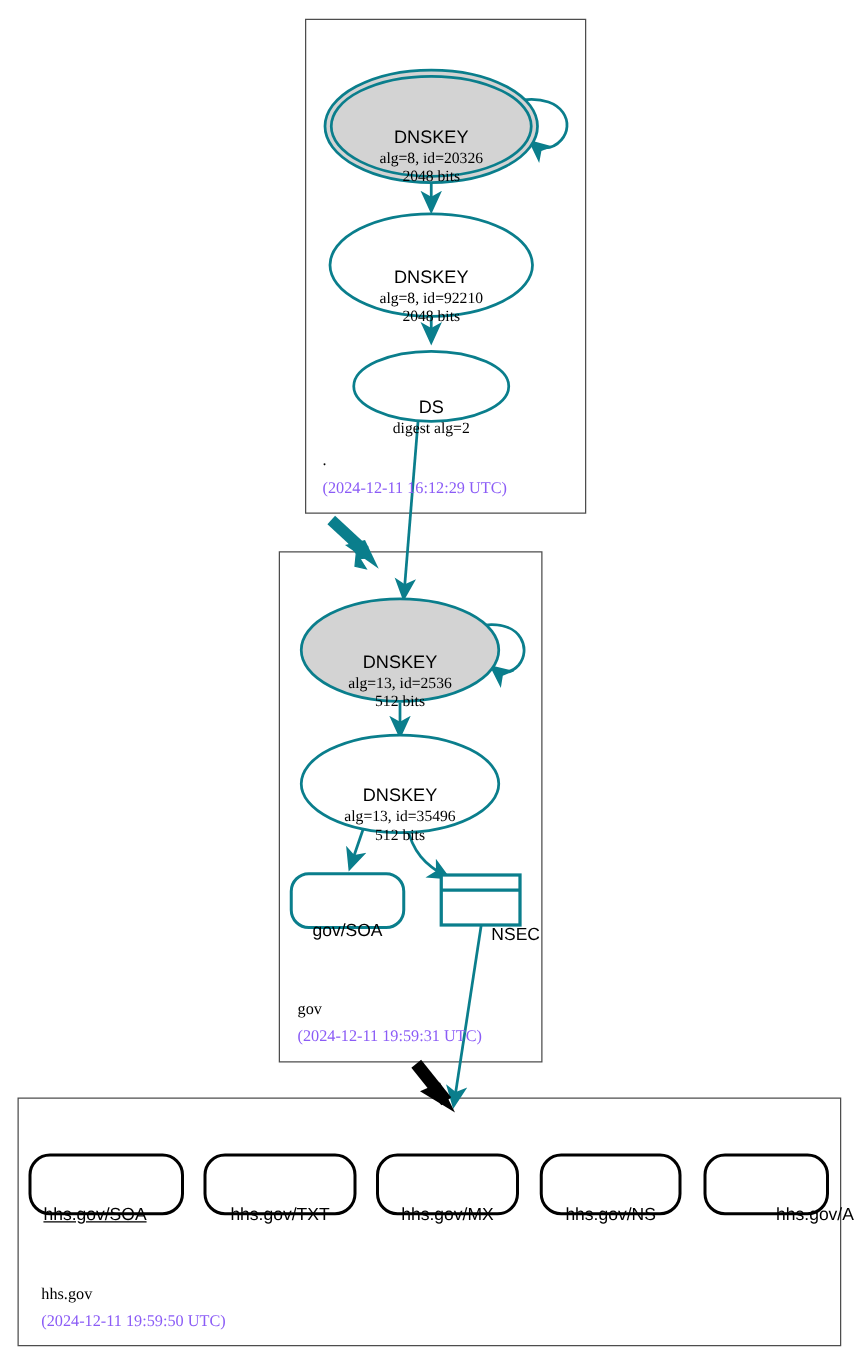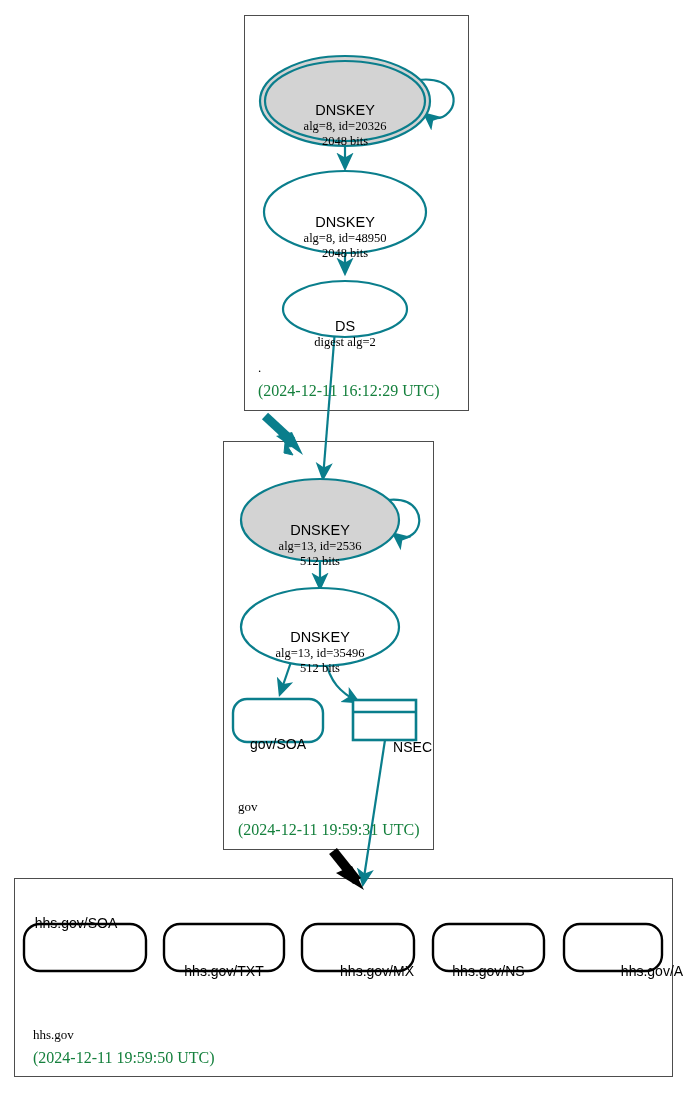--- a/index.html
+++ b/index.html
@@ -31,22 +31,22 @@
   .zone-label {
     position: absolute;
     font-family: "Liberation Serif", serif;
     font-size: 13px;
     color: #000000;
     white-space: nowrap;
   }
   .zone-time {
     position: absolute;
     font-family: "Liberation Serif", serif;
-    font-size: 16px;
-    color: #15803d;
+    font-size: 13px;
+    color: #8b5cf6;
     white-space: nowrap;
   }
   .node-text {
     position: absolute;
     text-align: center;
     color: #000000;
     white-space: nowrap;
     pointer-events: none;
     margin-top: 24px;
   }
@@ -145,21 +145,21 @@
     <div class="nt-title">DNSKEY</div>
     <div class="nt-sub">alg=8, id=20326</div>
     <div class="nt-sub">2048 bits</div>
   </div>
 
   <svg class="layer" viewBox="0 0 687 1094" style="pointer-events:none;">
     <ellipse cx="345" cy="212" rx="81" ry="41" fill="#ffffff" stroke="#0a7e8c" stroke-width="2.2" style="pointer-events:all;"></ellipse>
   </svg>
   <div class="node-text" style="left:260px; top:190px; width:170px;">
     <div class="nt-title">DNSKEY</div>
-    <div class="nt-sub">alg=8, id=48950</div>
+    <div class="nt-sub">alg=8, id=92210</div>
     <div class="nt-sub">2048 bits</div>
   </div>
 
   <svg class="layer" viewBox="0 0 687 1094" style="pointer-events:none;">
     <ellipse cx="345" cy="309" rx="62" ry="28" fill="#ffffff" stroke="#0a7e8c" stroke-width="2.2" style="pointer-events:all;"></ellipse>
   </svg>
   <div class="node-text" style="left:283px; top:294px; width:124px;">
     <div class="nt-title">DS</div>
     <div class="nt-sub">digest alg=2</div>
   </div>
@@ -203,22 +203,22 @@
 
   <svg class="layer" viewBox="0 0 687 1094" style="pointer-events:none;">
     <g style="pointer-events:all;">
       <rect x="24" y="924" width="122" height="47" rx="16" ry="16" fill="#ffffff" stroke="#000000" stroke-width="2.4"></rect>
       <rect x="164" y="924" width="120" height="47" rx="16" ry="16" fill="#ffffff" stroke="#000000" stroke-width="2.4"></rect>
       <rect x="302" y="924" width="112" height="47" rx="16" ry="16" fill="#ffffff" stroke="#000000" stroke-width="2.4"></rect>
       <rect x="433" y="924" width="111" height="47" rx="16" ry="16" fill="#ffffff" stroke="#000000" stroke-width="2.4"></rect>
       <rect x="564" y="924" width="98" height="47" rx="16" ry="16" fill="#ffffff" stroke="#000000" stroke-width="2.4"></rect>
     </g>
   </svg>
-  <div class="node-text rr-text" style="left:24px;  top:891px; width:104px;">hhs.gov/SOA</div>
+  <div class="node-text rr-text" style="left:24px;  top:939px; width:104px;text-decoration:underline;">hhs.gov/SOA</div>
   <div class="node-text rr-text" style="left:164px; top:939px; width:120px;">hhs.gov/TXT</div>
-  <div class="node-text rr-text" style="left:302px; top:939px; width:112px;text-align:right;">hhs.gov/MX</div>
+  <div class="node-text rr-text" style="left:302px; top:939px; width:112px;">hhs.gov/MX</div>
   <div class="node-text rr-text" style="left:433px; top:939px; width:111px;">hhs.gov/NS</div>
   <div class="node-text rr-text" style="left:564px; top:939px; width:98px;padding-left:39px;">hhs.gov/A</div>
 
   <div class="zone-label" style="left:33px; top:1027px;">hhs.gov</div>
   <div class="zone-time" style="left:33px; top:1049px;">(2024-12-11 19:59:50 UTC)</div>
 
 </div>
 
 </body></html>

